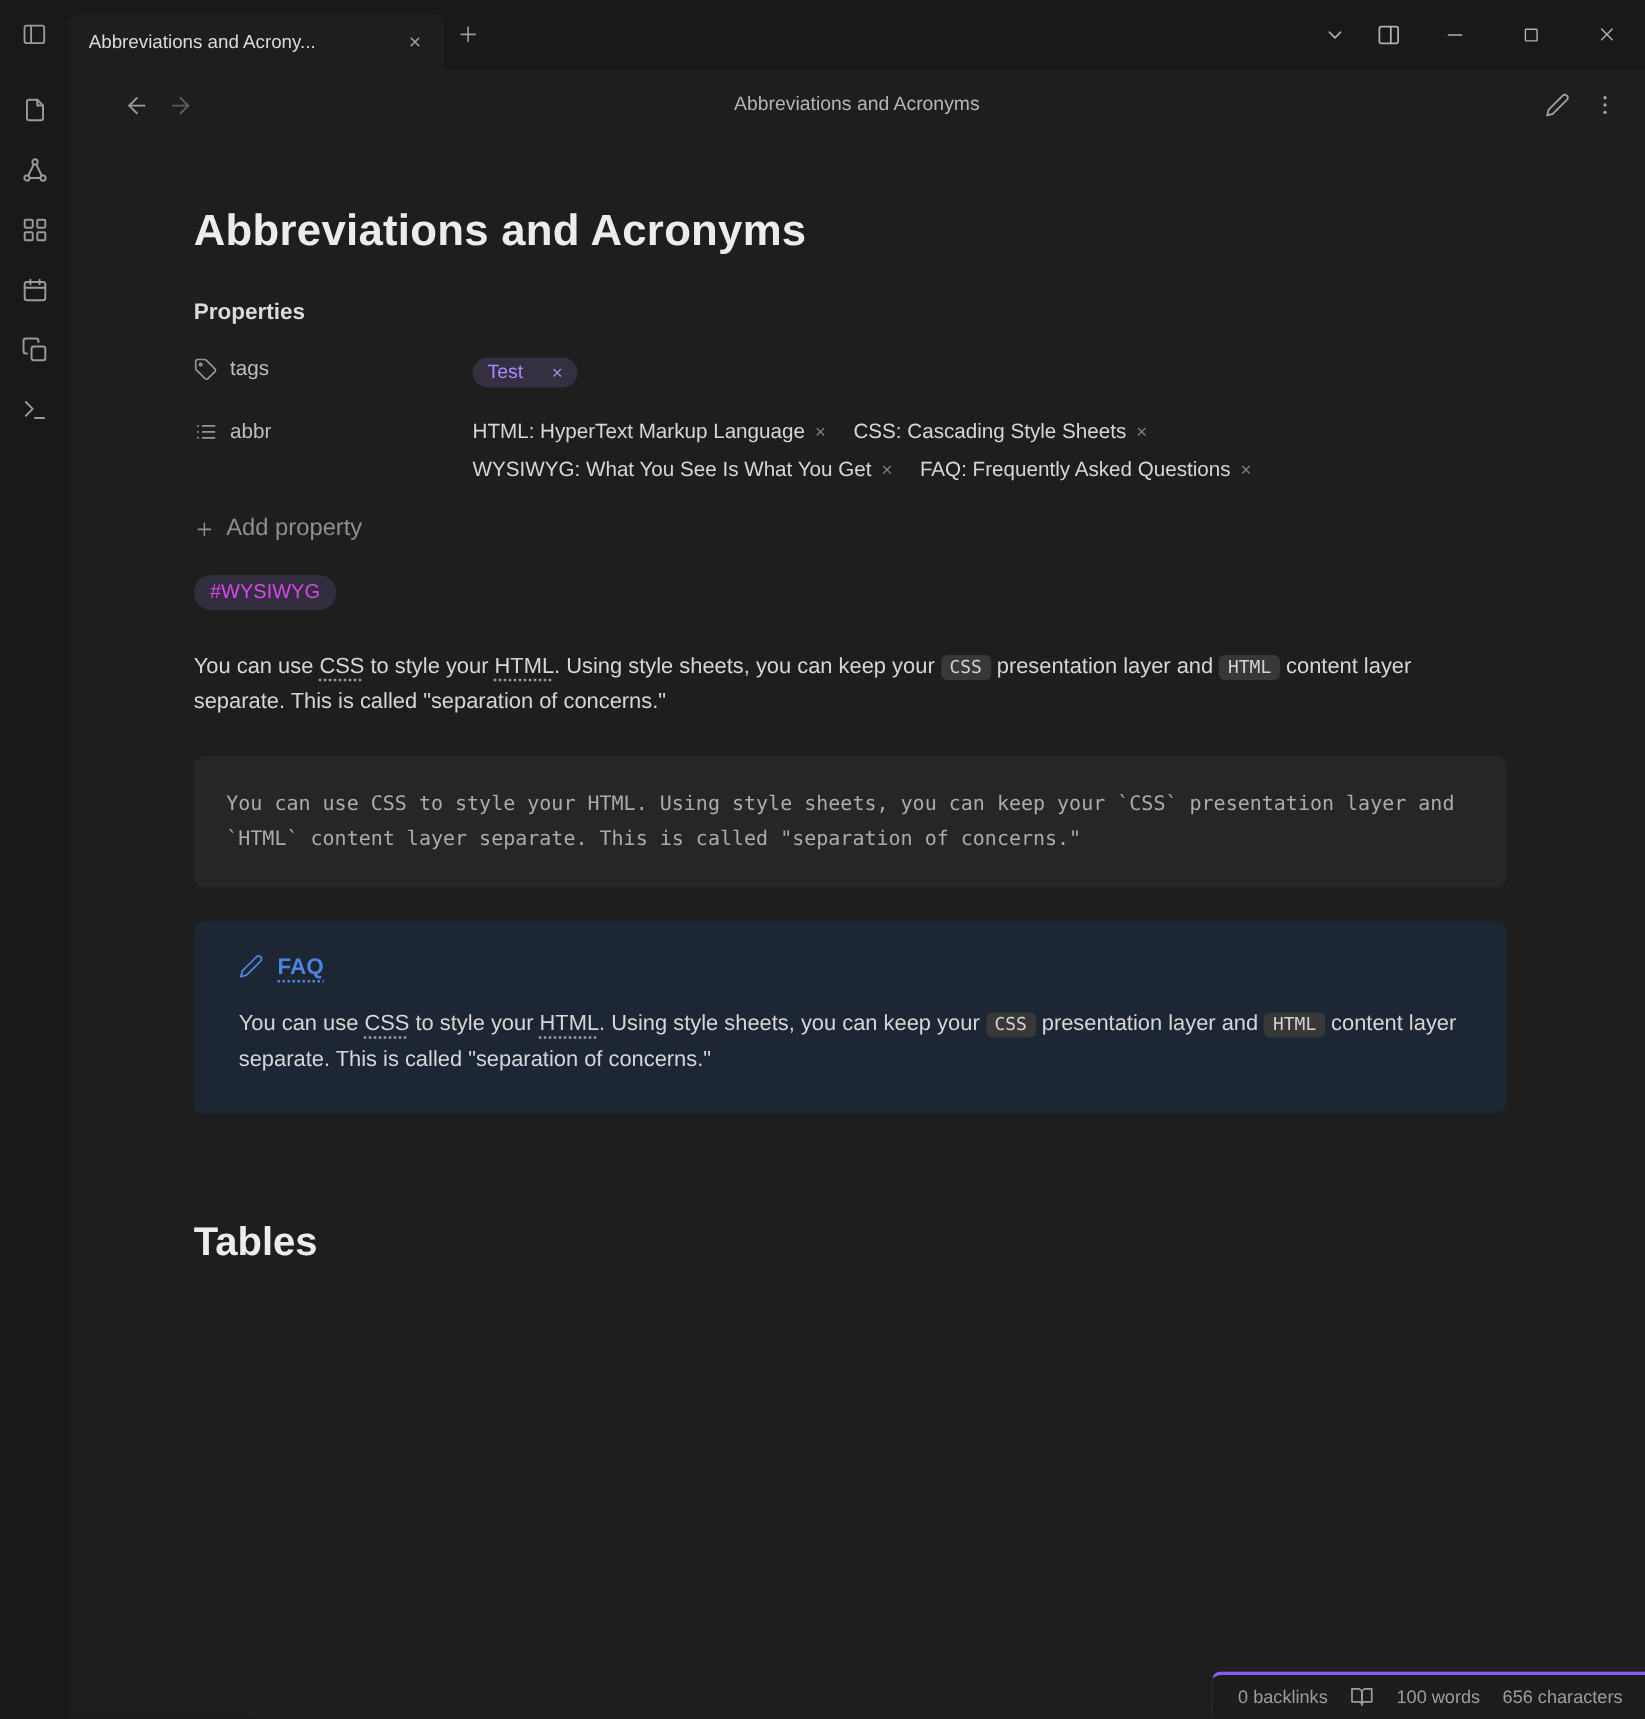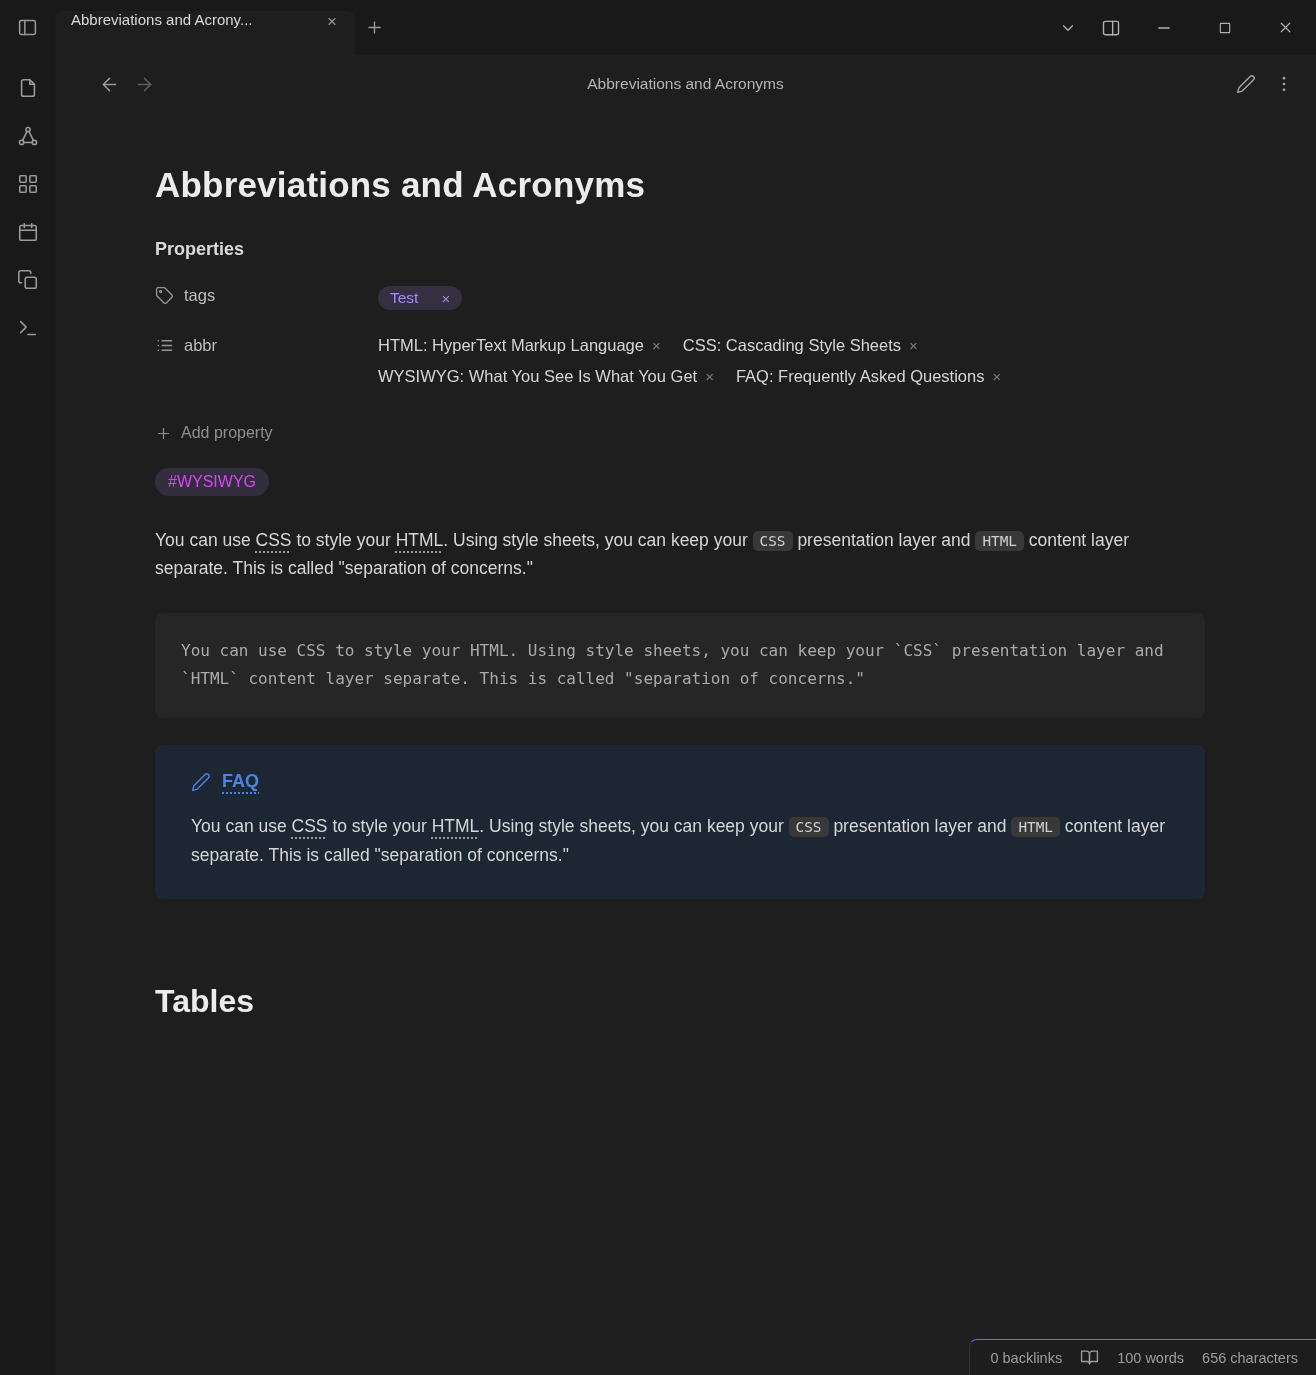--- a/index.html
+++ b/index.html
@@ -12,21 +12,21 @@
   }
   .svg-icon { stroke:currentColor; fill:none; stroke-width:1.7; stroke-linecap:round; stroke-linejoin:round; display:block; }
 
   
   .titlebar {
     height:55px; background:#191919; display:flex; align-items:center; position:relative;
   }
   .tb-corner { width:55px; display:flex; justify-content:center; color:#9a9a9a; cursor:pointer; }
   .tab {
     align-self:flex-end; height:44px; width:300px; background:#1e1e1e;
-    border-radius:8px 8px 0 0; display:flex; align-items:flex-start;
+    border-radius:8px 8px 0 0; display:flex; align-items:center;
     padding:0 12px 0 16px; gap:10px;
   }
   .tab-title { flex:1; font-size:15px; color:#dadada; white-space:nowrap; overflow:hidden; }
   .tab-close { color:#9a9a9a; font-size:17px; line-height:1; cursor:pointer; padding:2px 6px; }
   .new-tab { margin-left:10px; color:#9a9a9a; cursor:pointer; }
   .tb-right { margin-left:auto; display:flex; align-items:center; color:#b0b0b0; }
   .tb-right .tb-btn { padding:8px 12px; cursor:pointer; }
   .tb-right .win-btn { padding:8px 22px; cursor:pointer; }
 
   
@@ -65,22 +65,22 @@
   .pill {
     display:inline-flex; align-items:flex-end; gap:23px;
     background:rgba(168,139,250,0.16); color:#a88bfa;
     border-radius:13px; padding:3px 12px; font-size:15.5px; cursor:pointer;
   }
   .pill-x { color:#9d8fd0; font-size:15px; cursor:pointer; }
   .abbr-list { display:flex; flex-wrap:wrap; column-gap:22px; row-gap:12px; font-size:16.5px; color:#d6d6d6; }
   .abbr-item { display:inline-flex; align-items:center; gap:8px; white-space:nowrap; }
   .item-x { color:#7d7d7d; font-size:15px; cursor:pointer; }
   .add-prop {
-    margin-top:38px; display:flex; align-items:center; gap:9px;
-    color:#8f8f8f; font-size:16px; cursor:pointer; width:fit-content;
+    margin-top:26px; display:flex; align-items:center; gap:9px;
+    color:#8f8f8f; font-size:19px; cursor:pointer; width:fit-content;
   }
 
   h2.sec-heading { font-size:32px; font-weight:700; color:#ececec; }
   .h-wysiwyg { margin-top:76px; }
   .abbr-head { border-bottom:3px dotted #8f8f8f; padding-bottom:3px; }
 
   .tagline { margin-top:26px; }
   .tag-pill {
     display:inline-block; background:rgba(168,139,250,0.15); color:#d946ef;
     font-size:16px; padding:5px 13px; border-radius:14px; cursor:pointer;
@@ -97,37 +97,37 @@
     margin-top:30px; background:#262626; border-radius:8px;
     padding:24px 26px; font-family:"DejaVu Sans Mono", monospace;
     font-size:16px; line-height:1.8; color:#ababab; white-space:pre-wrap;
     max-width:1050px; cursor:text;
   }
 
   .callout {
     margin-top:27px; background:#1d2734; border-radius:8px;
     padding:26px 36px 30px; max-width:1050px;
   }
-  .callout-title { display:flex; align-items:center; gap:11px; color:#4d84e0; }
+  .callout-title { display:flex; align-items:flex-start; gap:11px; color:#4d84e0; }
   .callout-link {
     color:#4d84e0; font-size:18px; font-weight:700;
     text-decoration:underline dotted; text-decoration-thickness:1.5px; text-underline-offset:5px; cursor:pointer;
   }
   .callout .para { margin-top:20px; }
 
   .h-tables { margin-top:84px; }
   table.md-table { margin-top:48px; border-collapse:collapse; font-size:17.5px; color:#dadada; }
   .md-table th, .md-table td { border:1px solid #3b3b3b; padding:9px 17px; text-align:left; }
   .md-table th { font-weight:700; }
   .md-table td { cursor:text; }
 
   
   .statusbar {
     position:fixed; right:0; bottom:0; display:flex; align-items:center; gap:18px;
-    background:#1d1d1d; border-top:1px solid #8b5cf6; border-left:1px solid #333;
+    background:#1d1d1d; border-top:3px solid #8b5cf6; border-left:1px solid #333;
     border-top-left-radius:8px; padding:8px 18px 8px 20px;
     font-size:14.5px; color:#9d9d9d; z-index:5;
   }
   .sb-item { cursor:pointer; }
   .sb-icon { color:#9d9d9d; cursor:pointer; }
 </style>
 </head>
 <body>
 
 <header class="titlebar">

